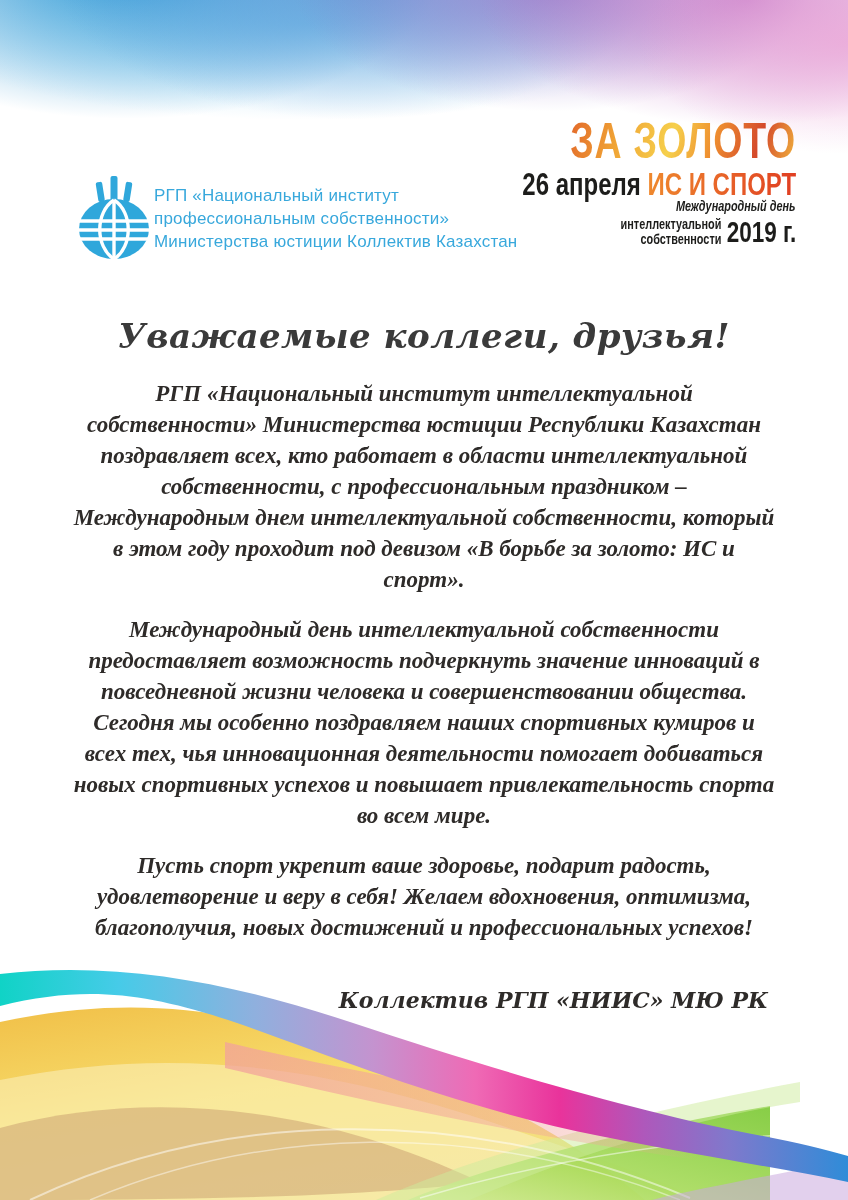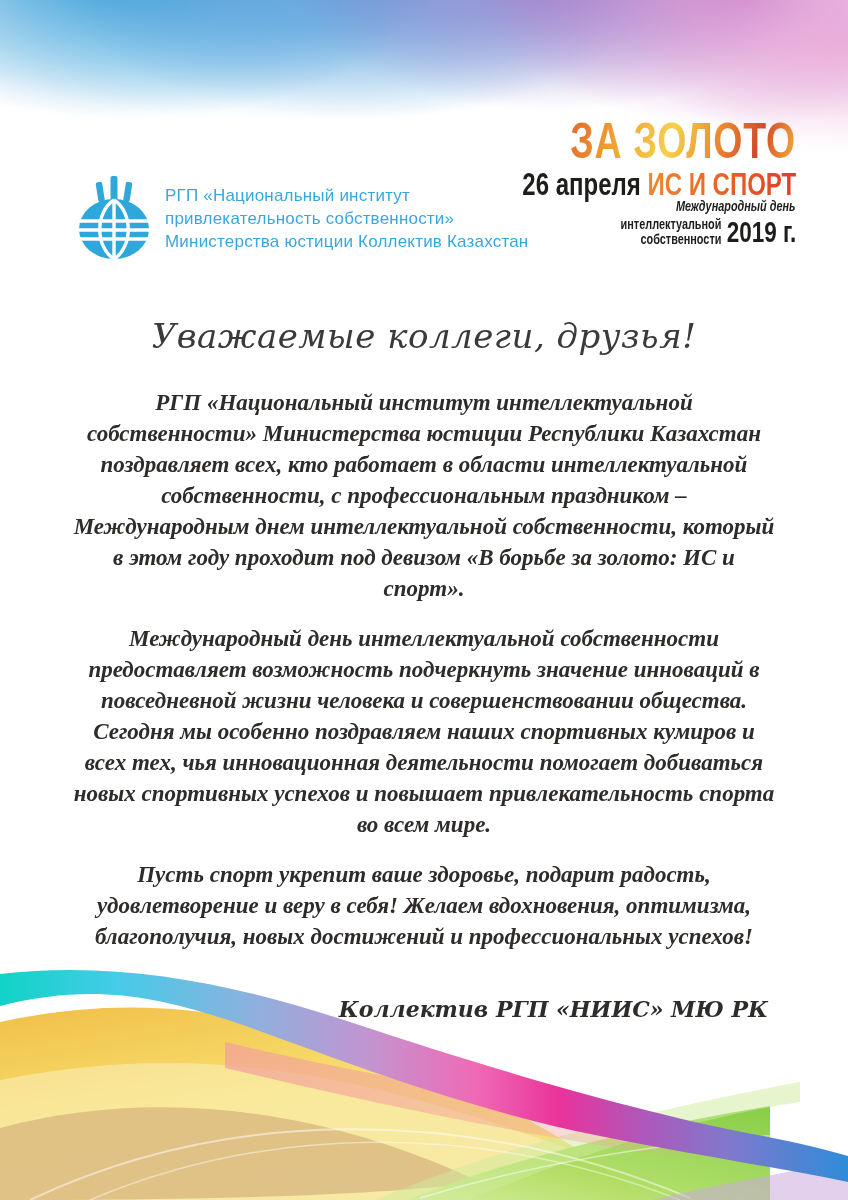--- a/index.html
+++ b/index.html
@@ -22,21 +22,21 @@
       #fff;
   }
   .watercolor-top::after{
     content:"";position:absolute;inset:0;
     background:linear-gradient(to bottom, rgba(255,255,255,0) 38%, rgba(255,255,255,.85) 78%, #fff 96%);
   }
 
   
   .org-header{
     position:absolute;top:174px;left:76px;
-    display:flex;align-items:center;gap:13px;
+    display:flex;align-items:center;gap:2px;
   }
   .org-name{
     font-size:17px;line-height:23px;color:#38A8DC;letter-spacing:.2px;
   }
   .org-name div{white-space:nowrap;}
 
   
   .campaign{
     position:absolute;top:116px;right:52px;text-align:right;
     font-weight:700;color:#1D1D1B;
@@ -58,21 +58,21 @@
   .c-col{text-align:right;font-size:14.5px;line-height:15.5px;}
   .year{font-size:30px;line-height:32px;}
 
   
   .letter{
     position:absolute;left:72px;right:72px;top:316px;
     text-align:center;color:#2E2B29;
     font-family:"DejaVu Serif","Liberation Serif",serif;font-style:italic;
   }
   .salutation{
-    font-size:34px;font-weight:400;color:#3A3A3A;margin:0 0 31px 0;letter-spacing:.5px;
+    font-size:34px;font-weight:700;color:#3A3A3A;margin:0 0 22px 0;letter-spacing:.5px;
   }
   .letter p{
     font-size:23px;line-height:31px;font-weight:700;margin:0 0 19px 0;font-family:Liberation Serif, serif;
   }
   .signature{
     margin-top:44px;text-align:right;padding-right:8px;
     font-size:22px;font-weight:700;
   }
 
   
@@ -99,21 +99,21 @@
         <line x1="4" y1="65" x2="72" y2="65"></line>
         <line x1="38" y1="26" x2="38" y2="85"></line>
         <path d="M38,26 C19,38 19,73 38,85"></path>
         <path d="M38,26 C57,38 57,73 38,85"></path>
         <line x1="30" y1="6" x2="30" y2="12"></line>
         <line x1="46" y1="6" x2="46" y2="12"></line>
       </g>
     </svg>
     <div class="org-name">
       <div>РГП «Национальный институт</div>
-      <div>привлекательность собственности»</div>
+      <div>профессиональным собственности»</div>
       <div>Министерства юстиции Коллектив Казахстан</div>
     </div>
   </div>
 
   <div class="campaign">
     <div class="c2">
       <span class="cond grad">ЗА ЗОЛОТО</span>
     </div>
     <div class="c3">
       <span class="cond">

